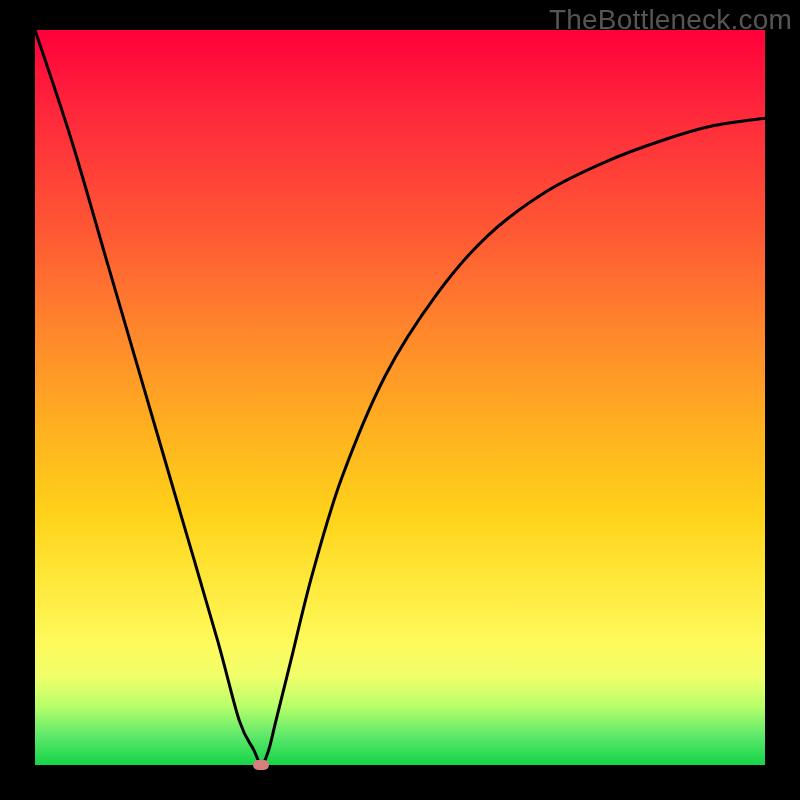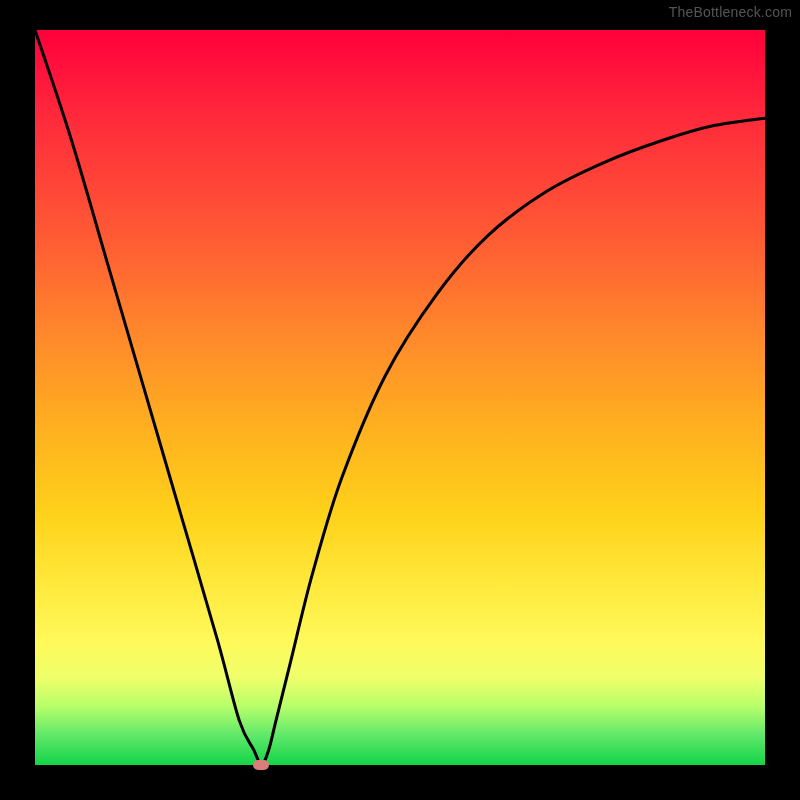--- a/index.html
+++ b/index.html
@@ -14,21 +14,21 @@
     position: relative;
     width: 800px;
     height: 800px;
     background: #000;
   }
   .watermark {
     position: absolute;
     top: 4px;
     right: 8px;
     color: #555;
-    font-size: 14px;
+    font-size: 28px;
     font-weight: 500;
     letter-spacing: 0.2px;
     z-index: 10;
   }
   .plot-area {
     position: absolute;
     left: 35px;
     top: 30px;
     width: 730px;
     height: 735px;

